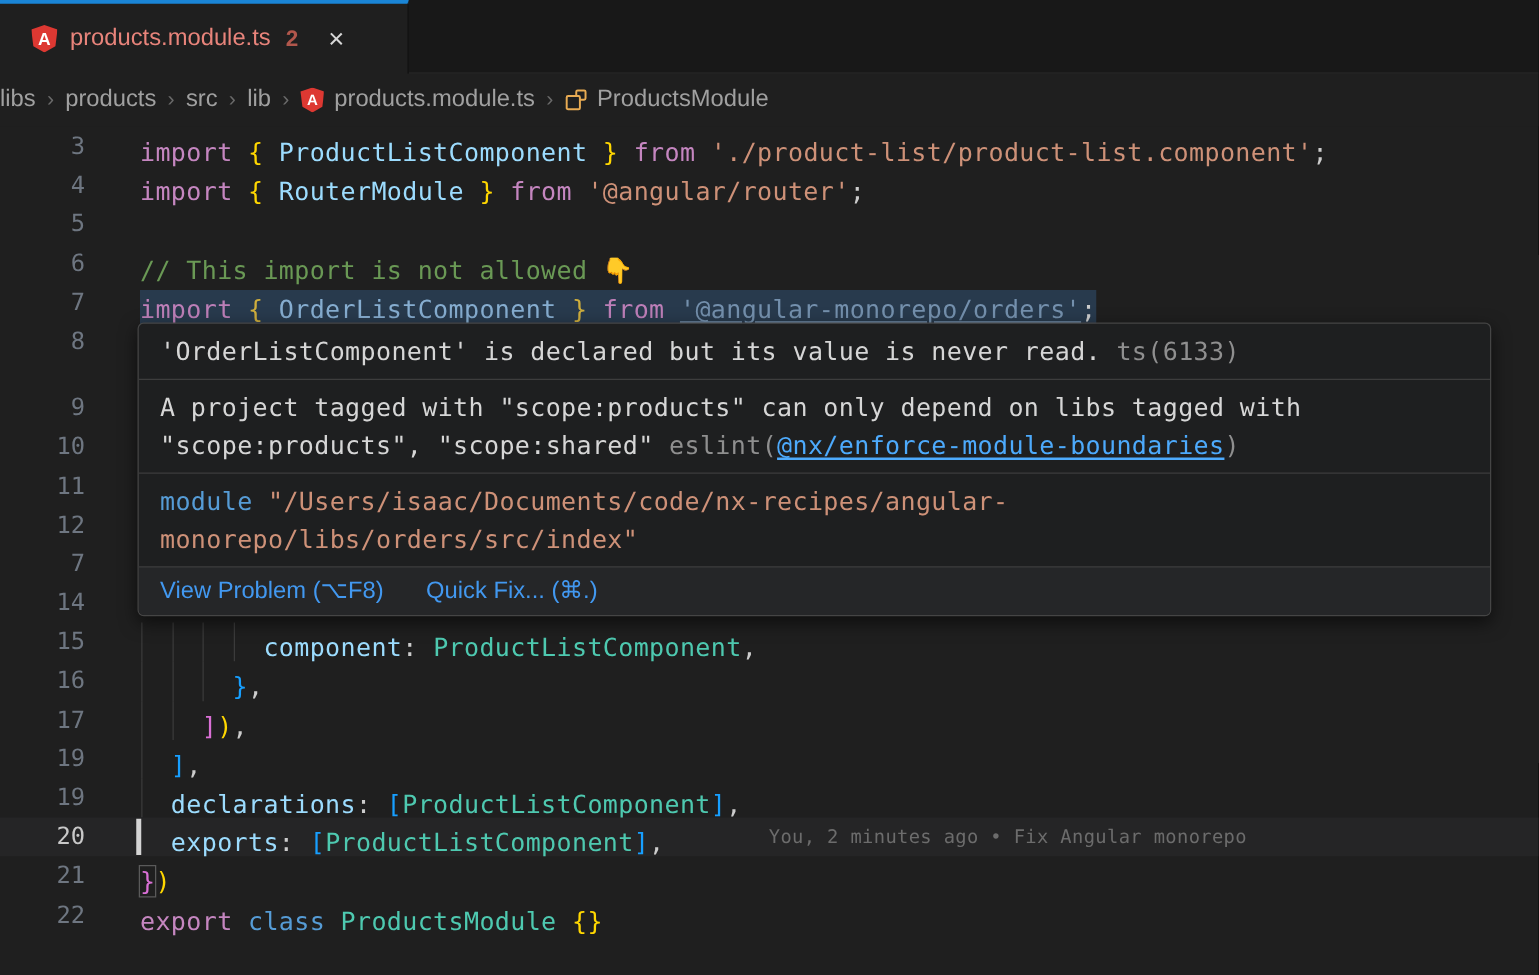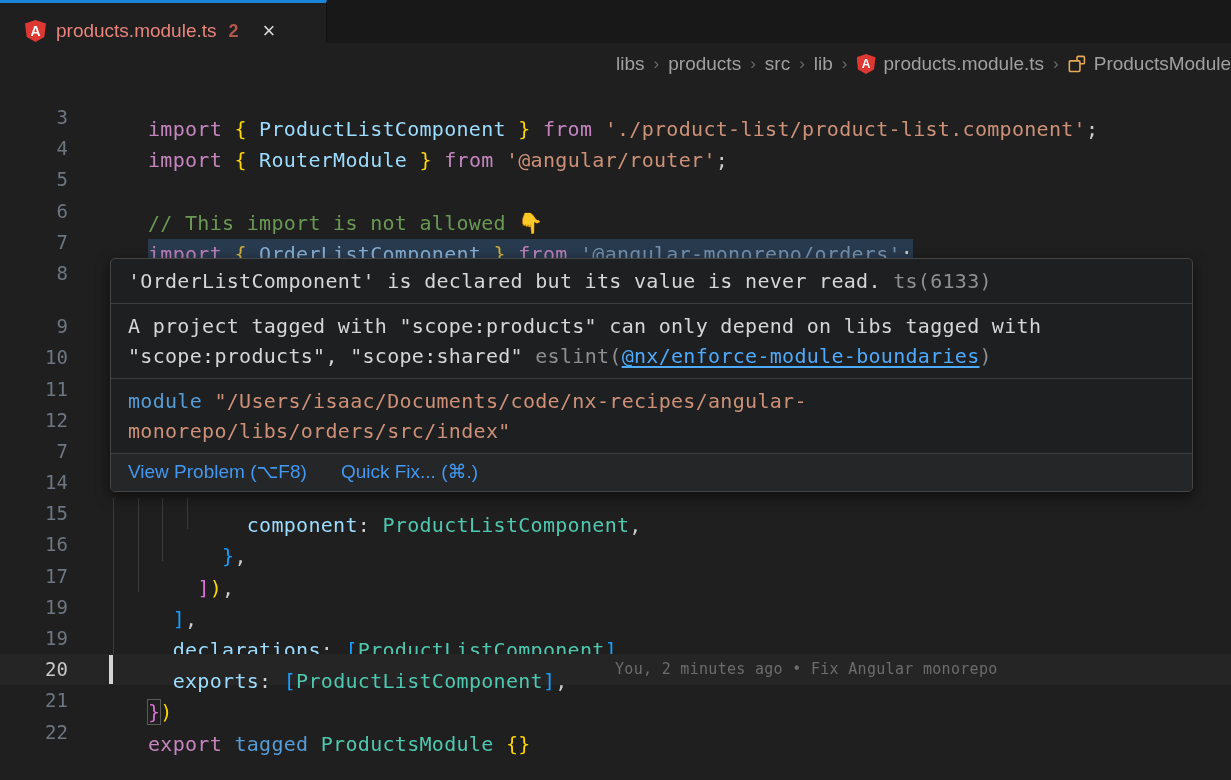--- a/index.html
+++ b/index.html
@@ -23,34 +23,34 @@
   .tab-close { color:#d7d7d7; font-size:22px; margin-left:14px; line-height:1; }
 
   .ng-shield { width:21px; height:22px; background:#dd3832; position:relative;
     clip-path:polygon(50% 0, 100% 16%, 92% 77%, 50% 100%, 8% 77%, 0 16%);
     display:flex; align-items:center; justify-content:center; flex:none; }
   .ng-shield span { color:#fff; font-size:14px; font-weight:bold; font-family:"Liberation Sans",sans-serif; }
   .ng-shield.small { width:19px; height:20px; }
   .ng-shield.small span { font-size:12px; }
 
   
-  .breadcrumbs { position:absolute; top:43px; left:0; right:0; height:42px;
-    display:flex; align-items:center; background:#1f1f1f;justify-content:flex-end; }
+  .breadcrumbs { position:absolute; top:59px; left:0; right:0; height:42px;
+    display:flex; align-items:center; background:#1f1f1f; }
   .crumb { color:#a0a0a0; font-size:19px; display:flex; align-items:center; gap:8px; cursor:pointer; }
   .crumb-sep { color:#6a6a6a; font-size:17px; padding:0 9px; }
 
   
   .editor { position:absolute; top:102px; left:0; right:0; }
   .line { position:relative; height:31.2px; line-height:31.2px; }
   .line.gap-after { margin-bottom:22px; }
   .line.current { background:#252526; }
   .gutter { position:absolute; left:0; top:0; width:68px; text-align:right;
     color:#6e7681; font-size:19px; letter-spacing:0; cursor:pointer; }
   .line.current .gutter { color:#c8c8c8; }
-  .code { position:absolute; left:112px; top:12px; white-space:pre; font-size:20px;margin-left:36px; }
+  .code { position:absolute; left:112px; top:5px; white-space:pre; font-size:20px; }
   .guide { position:absolute; top:0; bottom:0; width:1px; background:#3b3b3b; }
   .hl { position:relative; display:inline-block; background:#283a4d; }
   .zig { position:absolute; left:0; right:0; height:5px; pointer-events:none;
     background-image:
       linear-gradient(45deg, transparent 40%, currentColor 40%, currentColor 60%, transparent 60%),
       linear-gradient(-45deg, transparent 40%, currentColor 40%, currentColor 60%, transparent 60%);
     background-size:8px 5px; background-repeat:repeat-x; background-position:0 0,4px 0; }
   .zig.y { color:#e0ac3a; bottom:-4px; }
   .zig.r { color:#f14c4c; bottom:-3px; }
   .cursor { position:absolute; left:109px; top:1px; bottom:1px; width:4px; background:#d4d4d4; }
@@ -205,21 +205,21 @@
         <span class="code"><span style="color: rgb(204, 204, 204);">  </span><span style="color: rgb(156, 220, 254);">exports</span><span style="color: rgb(204, 204, 204);">: </span><span style="color: rgb(23, 159, 255);">[</span><span style="color: rgb(78, 201, 176);">ProductListComponent</span><span style="color: rgb(23, 159, 255);">]</span><span style="color: rgb(204, 204, 204);">,</span></span>
         <div class="cursor"></div>
         <span class="blame mono">You, 2 minutes ago • Fix Angular monorepo</span>
       </div>
       <div class="line">
         <span class="gutter mono">21</span>
         <span class="code"><span class="tok-box" style="color: rgb(218, 112, 214);">}</span><span style="color: rgb(255, 215, 0);">)</span></span>
       </div>
       <div class="line">
         <span class="gutter mono">22</span>
-        <span class="code"><span style="color: rgb(197, 134, 192);">export</span><span style="color: rgb(204, 204, 204);"> </span><span style="color: rgb(86, 156, 214);">tagged</span><span style="color: rgb(204, 204, 204);"> </span><span style="color: rgb(78, 201, 176);">ProductsModule</span><span style="color: rgb(204, 204, 204);"> </span><span style="color: rgb(255, 215, 0);">{}</span></span>
+        <span class="code"><span style="color: rgb(197, 134, 192);">export</span><span style="color: rgb(204, 204, 204);"> </span><span style="color: rgb(86, 156, 214);">class</span><span style="color: rgb(204, 204, 204);"> </span><span style="color: rgb(78, 201, 176);">ProductsModule</span><span style="color: rgb(204, 204, 204);"> </span><span style="color: rgb(255, 215, 0);">{}</span></span>
       </div>
     </div>
 
   <div class="hover">
     <div id="hover-sections">
         <div class="hover-row mono">
           <div><span style="color: rgb(214, 214, 214); margin-top: 48px;">'OrderListComponent' is declared but its value is never read.</span><span style="color: rgb(143, 143, 143);"> ts(6133)</span></div>
         </div>
         <div class="hover-row mono">
           <div><span style="color: rgb(214, 214, 214);">A project tagged with "scope:products" can only depend on libs tagged with</span></div>

